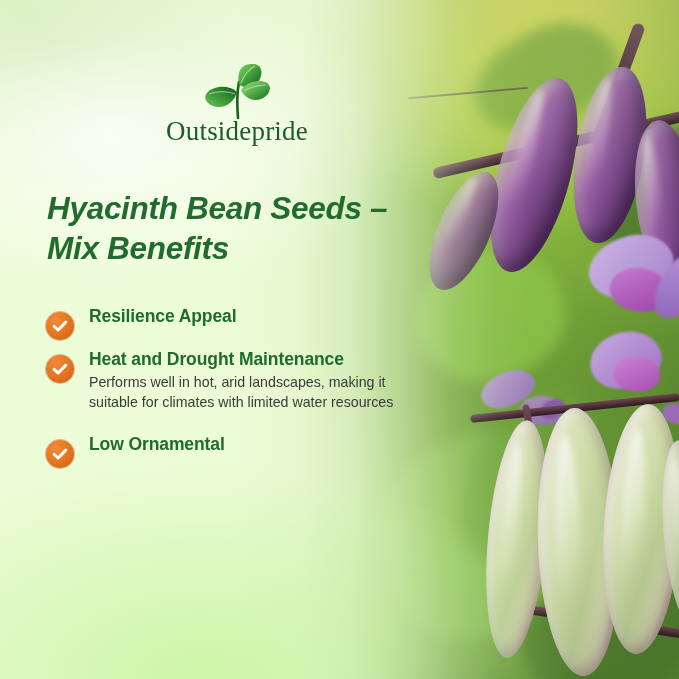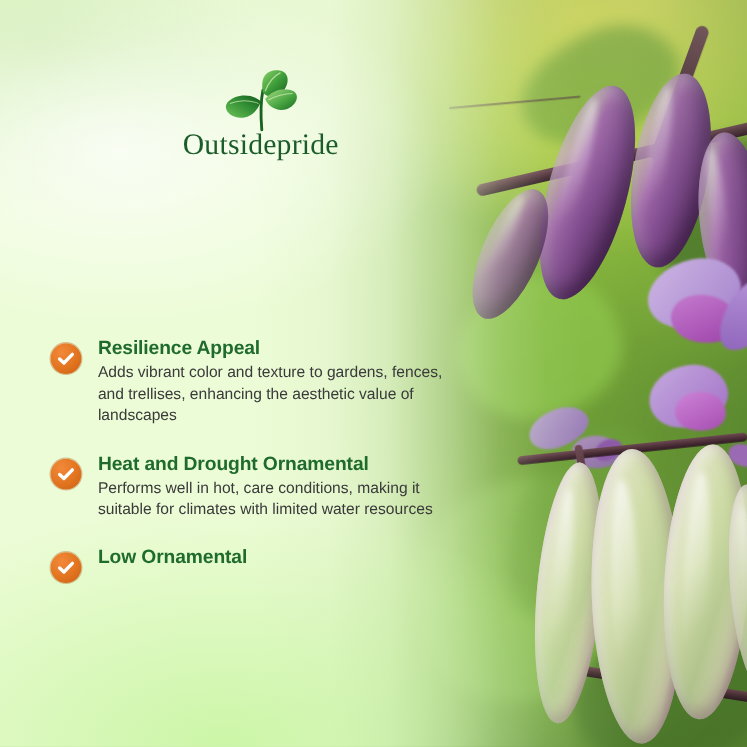--- a/index.html
+++ b/index.html
@@ -321,41 +321,44 @@
           <path d="M49,28 C56,19 68,17 75,21 C81,25 77,34 69,37 C60,40 52,35 49,28 Z" fill="url(#lg3)"></path>
           <path d="M52,29 C59,25 67,23 74,23" stroke="#d6f2bc" stroke-width="1" fill="none" opacity=".7"></path>
 
           <path d="M45,30 C36,22 21,24 15,31 C10,37 17,45 27,45 C36,45 43,38 45,30 Z" fill="url(#lg2)"></path>
           <path d="M43,32 C35,29 25,29 17,32" stroke="#d2f0b8" stroke-width="1" fill="none" opacity=".7"></path>
         </svg>
       </div>
       <div class="logo-word">Outsidepride</div>
     </div>
 
+    <div class="headline">
+      <span>Hyacinth Bean Seeds –</span><br>
+      <span>Mix Benefits</span>
+    </div>
 
     <div class="benefits">
 
       <div class="benefit">
         <span class="check">
           <svg viewBox="0 0 18 18">
               <path d="M3.2 9.3 L7.1 13 L14.8 5.1" stroke="#ffffff" stroke-width="3" fill="none" stroke-linecap="round" stroke-linejoin="round"></path>
             </svg>
         </span>
         <p class="benefit-title">Resilience Appeal</p>
-        <p class="benefit-body">Adds vibrant color and texture to gardens, fences, and trellises, enhancing the aesthetic value of landscapes</p>
       </div>
 
       <div class="benefit">
         <span class="check">
           <svg viewBox="0 0 18 18">
               <path d="M3.2 9.3 L7.1 13 L14.8 5.1" stroke="#ffffff" stroke-width="3" fill="none" stroke-linecap="round" stroke-linejoin="round"></path>
             </svg>
         </span>
-        <p class="benefit-title">Heat and Drought Ornamental</p>
-        <p class="benefit-body">Performs well in hot, care conditions, making it suitable for climates with limited water resources</p>
+        <p class="benefit-title">Heat and Drought Maintenance</p>
+        <p class="benefit-body">Performs well in hot, arid landscapes, making it suitable for climates with limited water resources</p>
       </div>
 
       <div class="benefit">
         <span class="check">
           <svg viewBox="0 0 18 18">
               <path d="M3.2 9.3 L7.1 13 L14.8 5.1" stroke="#ffffff" stroke-width="3" fill="none" stroke-linecap="round" stroke-linejoin="round"></path>
             </svg>
         </span>
         <p class="benefit-title">Low Ornamental</p>
       </div>

